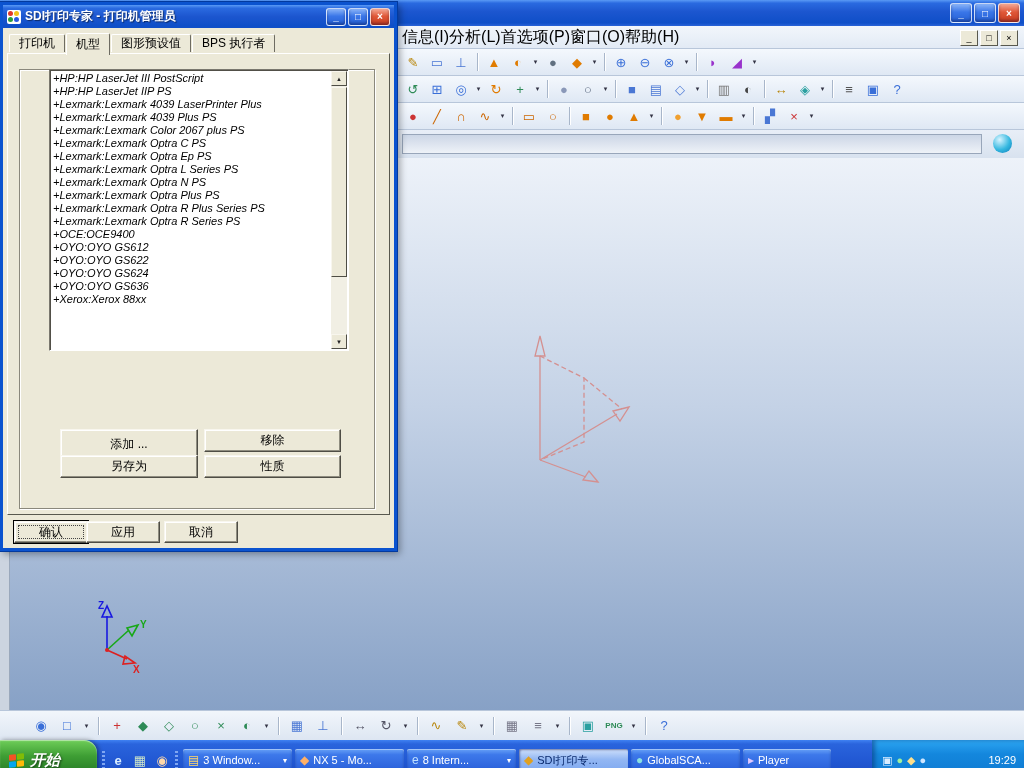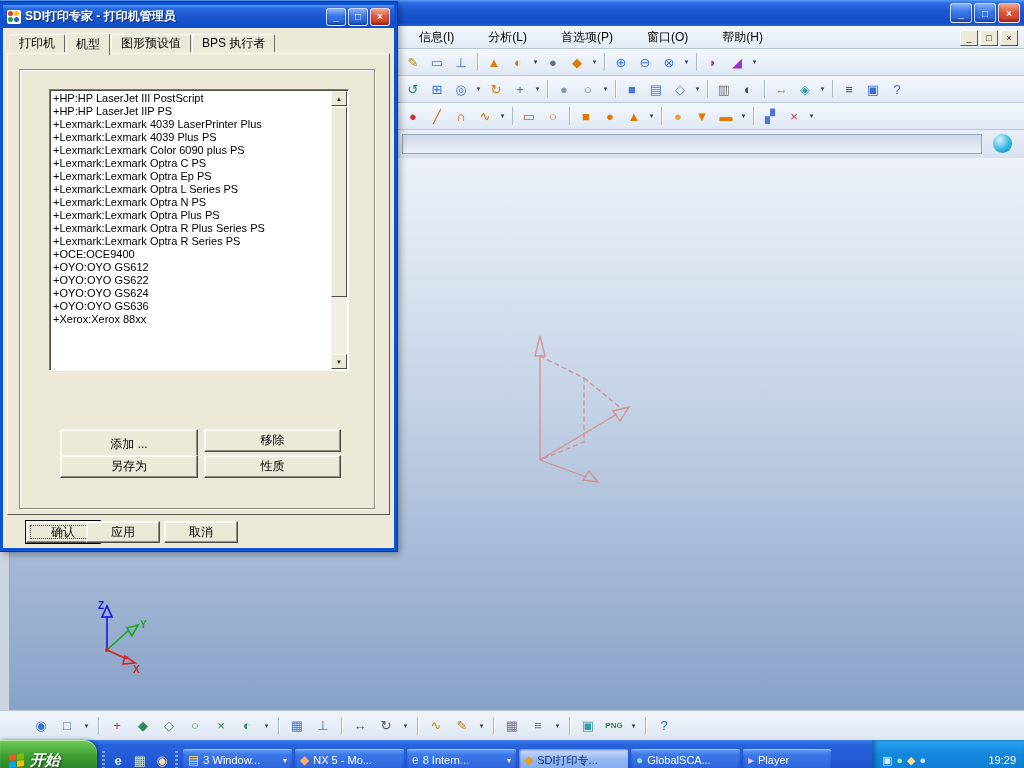--- a/index.html
+++ b/index.html
@@ -14,21 +14,21 @@
   .xp .wb{width:20px;height:18px;border-radius:3px;border:1px solid rgba(255,255,255,.75);color:#fff;
     background:linear-gradient(180deg,#8ab4f8,#3a76e8 45%,#2560d4);font-size:10px;font-weight:bold;
     box-shadow:inset 0 -2px 3px rgba(0,0,40,.35);}
   .xp .wb-close{background:linear-gradient(180deg,#f4a894,#e05838 45%,#c63b1e);}
   .classic .wb{width:16px;height:14px;border:1px solid;border-color:#fff #58584e #58584e #fff;
     background:#ece9d8;color:#000;font-size:9px;}
 
   .nx-menubar{position:absolute;left:0;top:26px;width:1024px;height:23px;
     background:linear-gradient(180deg,#f2f6fb,#e2eaf5);border-bottom:1px solid #b8c6da;
     display:flex;align-items:center;padding-left:402px;box-sizing:border-box;}
-  .menu-item{padding:3px 17px;font-size:12px;color:#000;white-space:nowrap;}
+  .menu-item{padding:3px 0;font-size:16px;color:#000;white-space:nowrap;}
   .child-buttons{position:absolute;right:6px;top:4px;display:flex;gap:2px;}
 
   .tb-row{position:absolute;left:0;width:1024px;height:27px;
     background:linear-gradient(180deg,#f4f8fd,#dfe8f4);border-bottom:1px solid #b8c6da;
     display:flex;align-items:center;padding-left:402px;box-sizing:border-box;gap:2px;}
   #tbrow1{top:49px}#tbrow2{top:76px}#tbrow3{top:103px}
   .tb-icon{width:20px;height:20px;display:inline-flex;align-items:center;justify-content:center;
     font-size:13px;border:1px solid transparent;border-radius:2px;flex:none;}
   .tb-text{font-size:8px;font-weight:bold;}
   .tb-sep{width:1px;height:18px;background:#a8b6ca;box-shadow:1px 0 0 #fff;margin:0 3px;flex:none;}
@@ -79,40 +79,40 @@
   .tab{padding:2px 9px 2px;font-size:12px;height:13px;line-height:13px;background:var(--dialog-bg,#ece9d8);
     border:1px solid #6e6c62;border-bottom:none;border-top-color:#fff;border-left-color:#fff;
     border-radius:2px 2px 0 0;margin-right:1px;}
   .tab.active{height:17px;line-height:17px;margin-bottom:-1px;}
 
   .pane{position:absolute;left:4px;top:48px;width:383px;height:462px;box-sizing:border-box;
     border:1px solid;border-color:#fff #58584e #58584e #fff;}
   .groupbox{position:absolute;left:16px;top:64px;width:356px;height:440px;box-sizing:border-box;
     border:1px solid #8a887c;box-shadow:1px 1px 0 #fff,inset 1px 1px 0 #fff;}
 
-  .listbox{position:absolute;left:46px;top:84px;width:300px;height:282px;box-sizing:border-box;
+  .listbox{position:absolute;left:46px;top:64px;width:300px;height:282px;box-sizing:border-box;
     background:#fff;border:1px solid;border-color:#7a786e #fff #fff #7a786e;
-    box-shadow:inset 1px 1px 0 #514f47;overflow:hidden;padding:2px 18px 2px 3px;}
+    box-shadow:inset 1px 1px 0 #514f47;overflow:hidden;padding:2px 18px 2px 3px;font-style:italic;}
   .list-item{font-size:11px;line-height:13px;white-space:nowrap;color:#000;}
   .scrollbar{position:absolute;right:1px;top:1px;bottom:1px;width:16px;background:#f1efe4;}
   .sb-btn{position:absolute;left:0;right:0;height:15px;background:var(--dialog-bg,#ece9d8);
     border:1px solid;border-color:#f8f6ee #4e4d45 #4e4d45 #f8f6ee;display:flex;align-items:center;
     justify-content:center;font-size:6px;color:#222;box-sizing:border-box;}
   .sb-up{top:0}.sb-down{bottom:0}
   .sb-thumb{position:absolute;left:0;right:0;top:16px;height:190px;background:var(--dialog-bg,#ece9d8);
     border:1px solid;border-color:#f8f6ee #4e4d45 #4e4d45 #f8f6ee;box-sizing:border-box;}
 
   .btn{position:absolute;display:flex;align-items:center;justify-content:center;font-size:12px;color:#000;
     background:var(--dialog-bg,#ece9d8);border:1px solid;border-color:#f8f6ee #4e4d45 #4e4d45 #f8f6ee;
     box-shadow:inset -1px -1px 0 #8f8d80,inset 1px 1px 0 #fff;box-sizing:border-box;cursor:default;}
   .btn-add{left:57px;top:424px;width:138px;height:30px;}
   .btn-remove{left:201px;top:424px;width:137px;height:23px;}
   .btn-saveas{left:57px;top:450px;width:138px;height:23px;}
   .btn-props{left:201px;top:450px;width:137px;height:23px;}
-  .btn-ok{left:23px;top:516px;width:74px;height:22px;}
+  .btn-ok{left:11px;top:516px;width:74px;height:22px;}
   .btn-apply{left:83px;top:516px;width:74px;height:22px;}
   .btn-cancel{left:161px;top:516px;width:74px;height:22px;}
   .btn.default{box-shadow:0 0 0 1px #000,inset -1px -1px 0 #8f8d80,inset 1px 1px 0 #fff;}
   .btn.default::after{content:"";position:absolute;inset:3px;border:1px dotted #444;}
 
   
   .taskbar{position:absolute;left:0;top:740px;width:1024px;height:40px;z-index:100;display:flex;align-items:stretch;
     background:linear-gradient(180deg,#3f81f2 0%,#2a64dd 10%,var(--taskbar-blue,#2157d2) 55%,#1b4bc0 95%);}
   .start{width:97px;flex:none;display:flex;align-items:center;gap:6px;padding-left:9px;box-sizing:border-box;
     border-radius:0 13px 13px 0;color:#fff;font-weight:bold;font-style:italic;font-size:15px;
@@ -344,21 +344,21 @@
       </div>
     <div class="pane"></div>
     <div class="groupbox"></div>
 
     <div class="listbox">
       <div>
           <div class="list-item">+HP:HP LaserJet III PostScript</div>
           <div class="list-item">+HP:HP LaserJet IIP PS</div>
           <div class="list-item">+Lexmark:Lexmark 4039 LaserPrinter Plus</div>
           <div class="list-item">+Lexmark:Lexmark 4039 Plus PS</div>
-          <div class="list-item">+Lexmark:Lexmark Color 6090 plus PS</div>
+          <div class="list-item">+Lexmark:Lexmark Color 2067 plus PS</div>
           <div class="list-item">+Lexmark:Lexmark Optra C PS</div>
           <div class="list-item">+Lexmark:Lexmark Optra Ep PS</div>
           <div class="list-item">+Lexmark:Lexmark Optra L Series PS</div>
           <div class="list-item">+Lexmark:Lexmark Optra N PS</div>
           <div class="list-item">+Lexmark:Lexmark Optra Plus PS</div>
           <div class="list-item">+Lexmark:Lexmark Optra R Plus Series PS</div>
           <div class="list-item">+Lexmark:Lexmark Optra R Series PS</div>
           <div class="list-item">+OCE:OCE9400</div>
           <div class="list-item">+OYO:OYO GS612</div>
           <div class="list-item">+OYO:OYO GS622</div>

